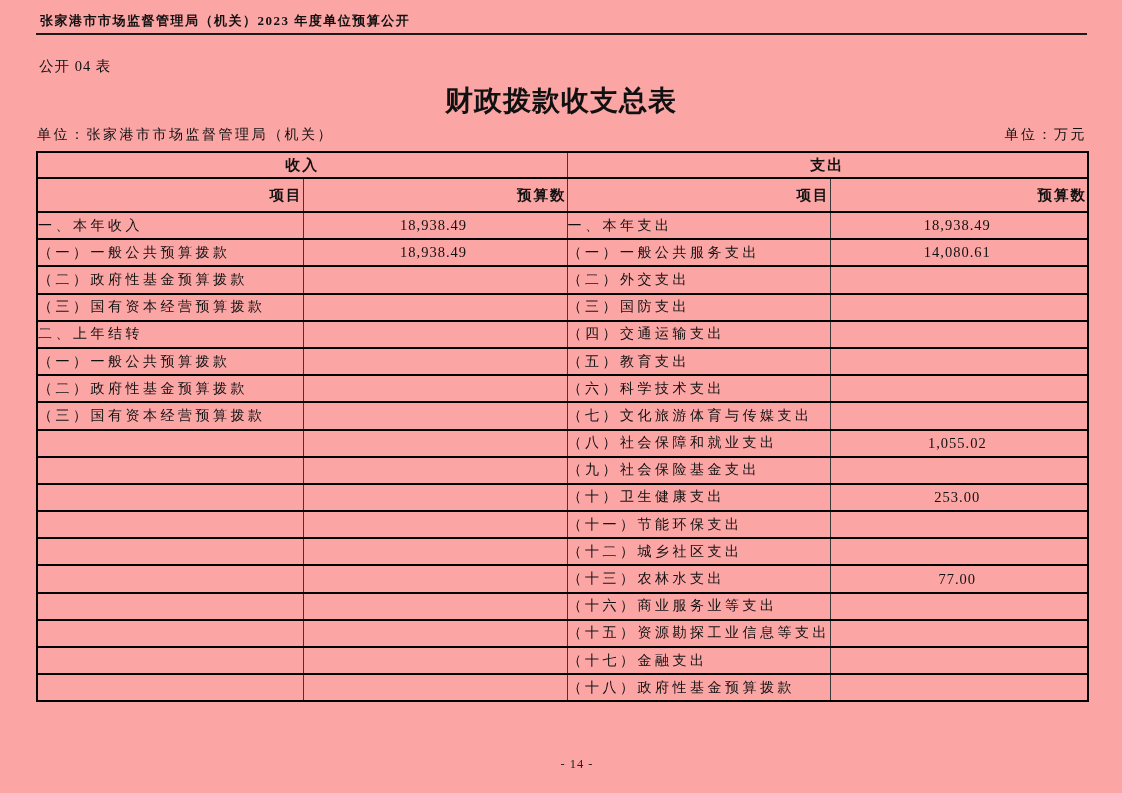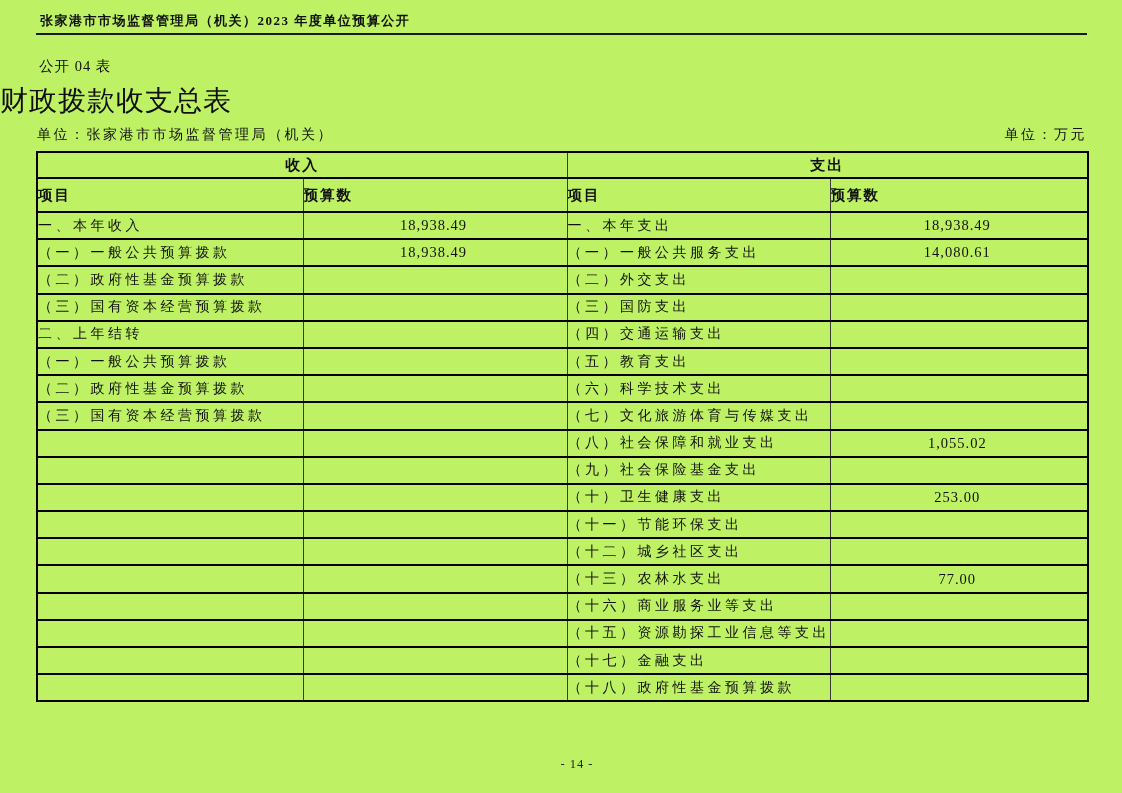--- a/index.html
+++ b/index.html
@@ -2,21 +2,21 @@
 <html><head>
 <meta charset="utf-8">
 <style>
   * { margin: 0; padding: 0; box-sizing: border-box; }
   html, body { background: #e8e8e8; }
   body { font-family: "Liberation Serif", "DejaVu Serif", serif; color: #111; }
   .page {
     position: relative;
     width: 1122px;
     height: 793px;
-    background: #bef264;
+    background: #fca5a5;
     margin: 0 auto;
     overflow: hidden;
   }
   .doc-header {
     position: absolute;
     left: 36px;
     top: 12px;
     width: 1051px;
     border-bottom: 2.5px solid #1a1a1a;
     padding-bottom: 3px;
@@ -30,23 +30,23 @@
     left: 39px;
     top: 57px;
     font-size: 14.5px;
     letter-spacing: 1px;
   }
   .doc-title {
     position: absolute;
     left: 0;
     top: 82px;
     width: 100%;
-    text-align: left;
+    text-align: center;
     font-size: 28px;
-    font-weight: normal;
+    font-weight: bold;
     letter-spacing: 1px;
   }
   .unit-row {
     position: absolute;
     left: 37px;
     top: 126px;
     width: 1050px;
     display: flex;
     justify-content: space-between;
     font-size: 14px;
@@ -76,21 +76,21 @@
   th.section {
     font-size: 15px;
     font-weight: bold;
     letter-spacing: 2px;
     text-align: center;
   }
   th.colhead {
     font-size: 14.5px;
     font-weight: bold;
     letter-spacing: 2px;
-    text-align: left;
+    text-align: right;
   }
   td.label-cell {
     text-align: left;
     font-size: 14px;
     letter-spacing: 3.5px;
   }
   td.value-cell {
     text-align: center;
     padding-right: 3px;
     font-size: 14.5px;

